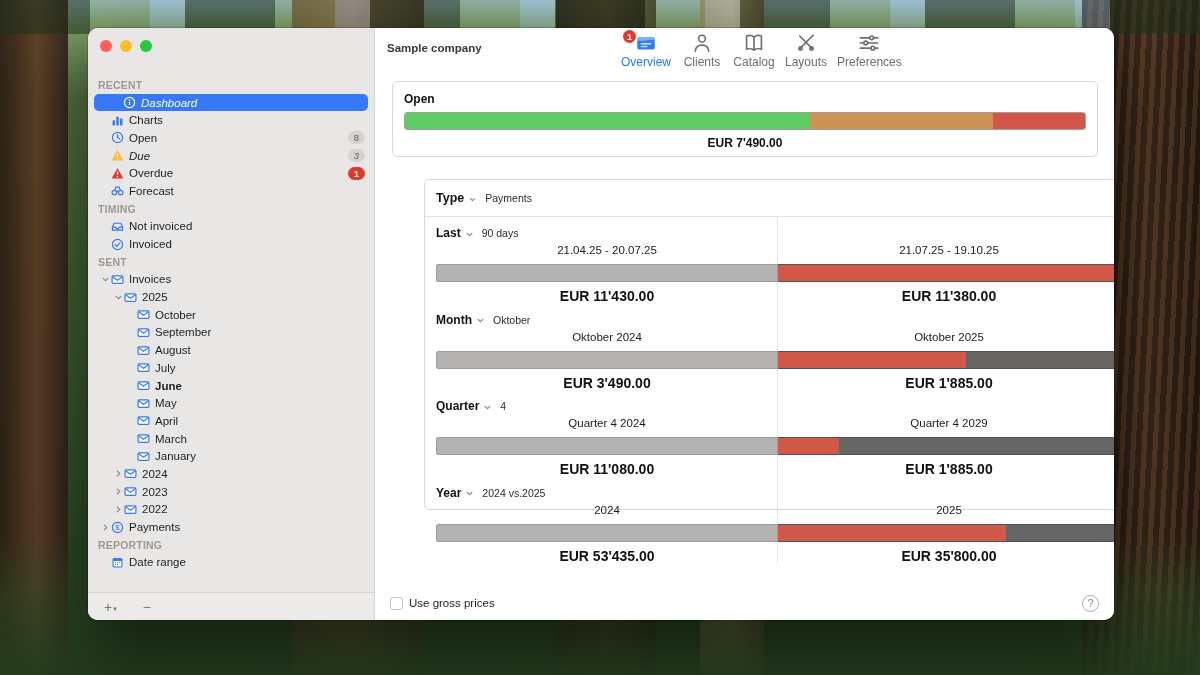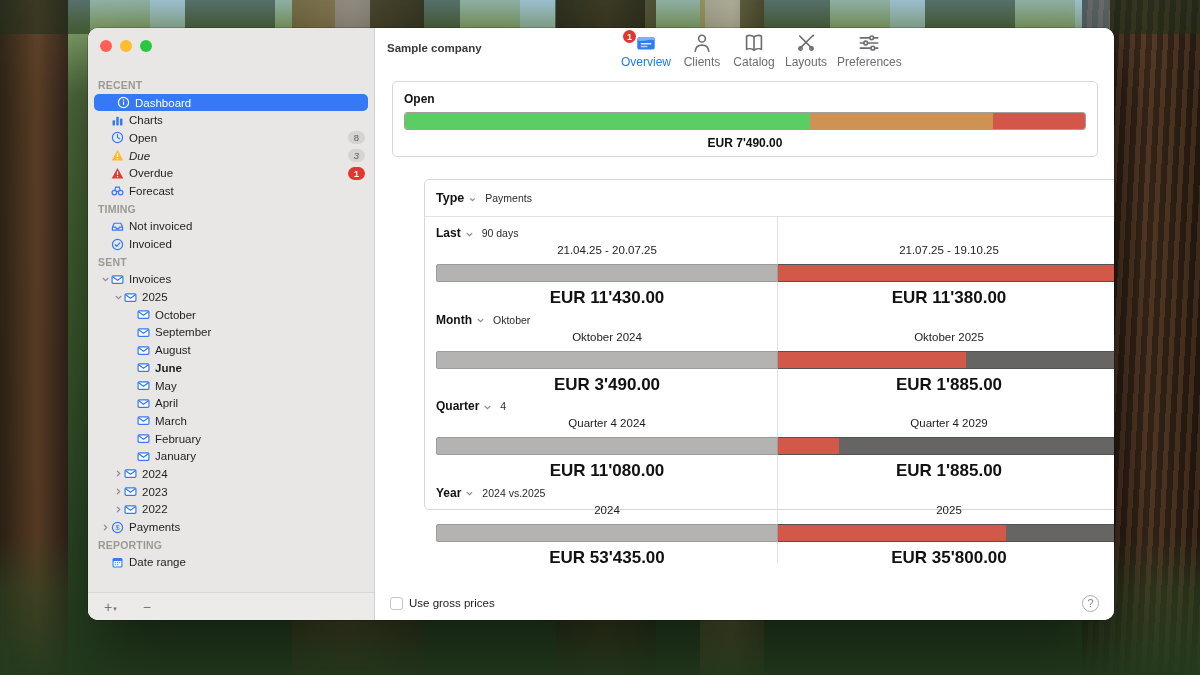--- a/index.html
+++ b/index.html
@@ -68,21 +68,21 @@
   .pt-row { position:relative; flex:1; }
   .row-label { position:absolute; left:11px; top:9px; display:flex; align-items:center; }
   .rl-name { font-size:12px; font-weight:bold; color:#111; }
   .rl-param { font-size:10.5px; color:#2b2b2d; margin-left:4px; }
   .cap { position:absolute; top:27px; font-size:11.5px; color:#1c1c1e; text-align:center; width:342px; }
   .cap.l { left:11px; } .cap.r { left:353px; }
   .bar { position:absolute; top:47px; height:18px; width:342px; }
   .bar.l { left:11px; background:#b5b3b1; border:1px solid #9e9c9a; border-radius:2px 0 0 2px; }
   .bar.r { left:353px; border:1px solid rgba(0,0,0,.18); border-left:none; border-radius:0 2px 2px 0; background:#666564; overflow:hidden; display:flex; }
   .bar-red { height:100%; background:#d2584a; }
-  .val { position:absolute; top:71px; font-size:17px; font-weight:bold; color:#111; text-align:center; width:342px; }
+  .val { position:absolute; top:71px; font-size:14px; font-weight:bold; color:#111; text-align:center; width:342px; }
   .val.l { left:11px; } .val.r { left:353px; }
 
   .main-footer { position:absolute; left:0; right:0; bottom:0; height:34px; display:flex; align-items:center; padding:0 15px; }
   .checkbox { width:13px; height:13px; border:1px solid #c6c4c2; border-radius:3px; background:#fff; }
   .cb-label { font-size:11.5px; color:#1c1c1e; margin-left:6px; flex:1; }
   .help-btn { width:17px; height:17px; border:1.5px solid #aeacaa; border-radius:50%; color:#8a8886; font-size:11px; display:flex; align-items:center; justify-content:center; }
 </style>
 </head>
 <body>
 
@@ -97,21 +97,21 @@
 <div class="window">
 
   <div class="sidebar">
     <div class="traffic">
       <div class="dot red"></div>
       <div class="dot yellow"></div>
       <div class="dot green"></div>
     </div>
     <div class="side-list" id="side-list">
         <div class="side-header">RECENT</div>
-        <div class="side-item selected" style="padding-left: 12px;">
+        <div class="side-item selected" style="padding-left: 18px; font-style: italic;">
           <span class="chev-slot"></span>
           <span class="s-icon" style="color: rgb(255, 255, 255);">
             <svg viewBox="0 0 12 12">
               <circle cx="6" cy="6" r="4.7" fill="none" stroke="currentColor" stroke-width="1.1"></circle>
               <circle cx="6" cy="3.7" r=".75" fill="currentColor"></circle>
               <rect x="5.45" y="5" width="1.1" height="3.3" rx=".5" fill="currentColor"></rect>
             </svg>
           </span>
           <span class="side-label">Dashboard</span>
         </div>
@@ -244,20 +244,30 @@
         <div class="side-item" style="padding-left: 32px;">
           <span class="chev-slot"></span>
           <span class="s-icon" style="color: rgb(53, 121, 246);">
             <svg viewBox="0 0 12 12">
               <rect x="1" y="2.6" width="10" height="6.9" rx="1" fill="#fff" stroke="currentColor" stroke-width="1.1"></rect>
               <path d="M1.5 3.4 L6 6.6 L10.5 3.4" fill="none" stroke="currentColor" stroke-width="1.1"></path>
             </svg>
           </span>
           <span class="side-label">August</span>
         </div>
+        <div class="side-item" style="padding-left: 32px;">
+          <span class="chev-slot"></span>
+          <span class="s-icon" style="color: rgb(53, 121, 246);">
+            <svg viewBox="0 0 12 12">
+              <rect x="1" y="2.6" width="10" height="6.9" rx="1" fill="#fff" stroke="currentColor" stroke-width="1.1"></rect>
+              <path d="M1.5 3.4 L6 6.6 L10.5 3.4" fill="none" stroke="currentColor" stroke-width="1.1"></path>
+            </svg>
+          </span>
+          <span class="side-label">July</span>
+        </div>
         <div class="side-item" style="padding-left: 32px; font-weight: bold;">
           <span class="chev-slot"></span>
           <span class="s-icon" style="color: rgb(53, 121, 246);">
             <svg viewBox="0 0 12 12">
               <rect x="1" y="2.6" width="10" height="6.9" rx="1" fill="#fff" stroke="currentColor" stroke-width="1.1"></rect>
               <path d="M1.5 3.4 L6 6.6 L10.5 3.4" fill="none" stroke="currentColor" stroke-width="1.1"></path>
             </svg>
           </span>
           <span class="side-label">June</span>
         </div>
@@ -283,30 +293,20 @@
         </div>
         <div class="side-item" style="padding-left: 32px;">
           <span class="chev-slot"></span>
           <span class="s-icon" style="color: rgb(53, 121, 246);">
             <svg viewBox="0 0 12 12">
               <rect x="1" y="2.6" width="10" height="6.9" rx="1" fill="#fff" stroke="currentColor" stroke-width="1.1"></rect>
               <path d="M1.5 3.4 L6 6.6 L10.5 3.4" fill="none" stroke="currentColor" stroke-width="1.1"></path>
             </svg>
           </span>
           <span class="side-label">March</span>
-        </div>
-        <div class="side-item" style="padding-left: 32px;">
-          <span class="chev-slot"></span>
-          <span class="s-icon" style="color: rgb(53, 121, 246);">
-            <svg viewBox="0 0 12 12">
-              <rect x="1" y="2.6" width="10" height="6.9" rx="1" fill="#fff" stroke="currentColor" stroke-width="1.1"></rect>
-              <path d="M1.5 3.4 L6 6.6 L10.5 3.4" fill="none" stroke="currentColor" stroke-width="1.1"></path>
-            </svg>
-          </span>
-          <span class="side-label">February</span>
         </div>
         <div class="side-item" style="padding-left: 32px;">
           <span class="chev-slot"></span>
           <span class="s-icon" style="color: rgb(53, 121, 246);">
             <svg viewBox="0 0 12 12">
               <rect x="1" y="2.6" width="10" height="6.9" rx="1" fill="#fff" stroke="currentColor" stroke-width="1.1"></rect>
               <path d="M1.5 3.4 L6 6.6 L10.5 3.4" fill="none" stroke="currentColor" stroke-width="1.1"></path>
             </svg>
           </span>
           <span class="side-label">January</span>

